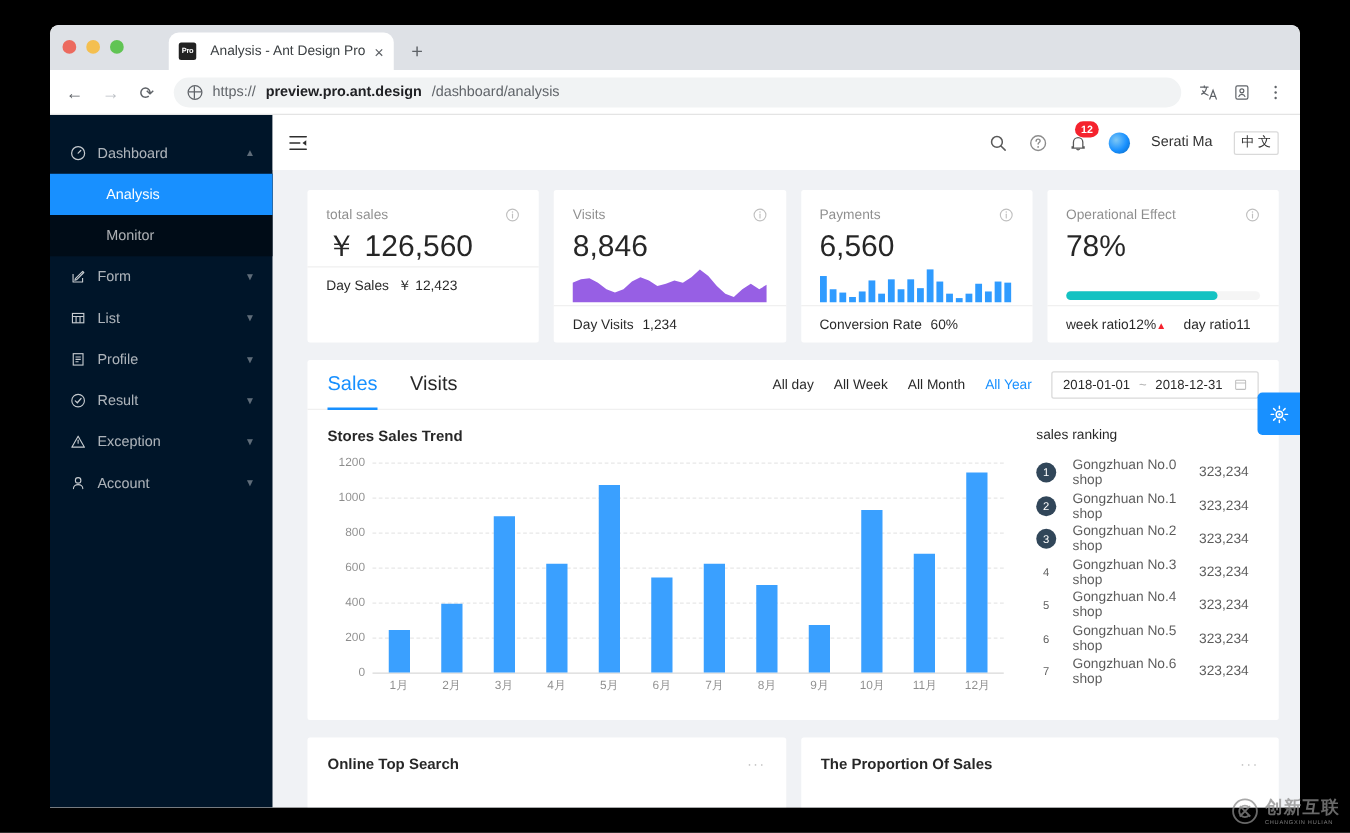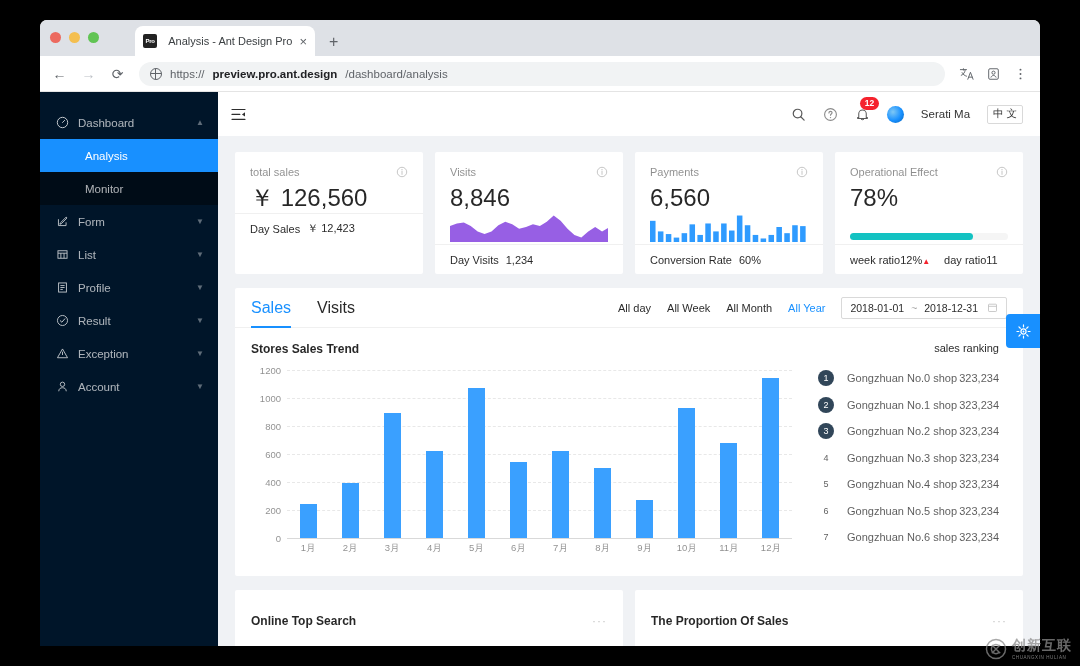--- a/index.html
+++ b/index.html
@@ -125,21 +125,21 @@
     width: 17px; height: 17px; border-radius: 50%;
     background: radial-gradient(circle at 35% 35%, #7ec8f5 0%, #1890ff 55%, #0b63b5 100%);
     flex: none;
   }
   .uname { font-size: 11.5px; color: #333; }
   .lang {
     border: 1px solid #d9d9d9; border-radius: 2px; font-size: 10.5px;
     padding: 1.5px 5px; color: #333;
   }
 
-  .scroll { height: 510px; padding: 16px 17px 0 17px; overflow: hidden; }
+  .scroll { height: 510px; padding: 16px 17px 0 17px; overflow: hidden; margin-left: 11px; }
 
   
   .kpi-row { display: flex; gap: 12px; }
   .card { background: #fff; border-radius: 2px; }
   .kpi {
     flex: 1; height: 122px; padding: 14px 15px 0 15px;
     display: flex; flex-direction: column;
   }
   .kpi-top { display: flex; align-items: center; }
   .kpi-title { font-size: 11px; color: rgba(0,0,0,.45); flex: 1; }
@@ -203,37 +203,37 @@
     border-top: 1px dashed #e8e8e8; }
   .gl.base { border-top: 1px solid #d9d9d9; }
   .bars { position: absolute; left: 0; right: 0; bottom: 0; height: 168px;
     display: flex; align-items: flex-end; }
   .bcol { flex: 1; display: flex; justify-content: center; align-items: flex-end;
     height: 100%; }
   .bar { width: 17px; background: #3aa0ff; }
   .x-ax { position: absolute; left: 36px; right: 4px; top: 172px; display: flex; }
   .x-lab { flex: 1; text-align: center; font-size: 9.5px; color: rgba(0,0,0,.45); }
 
-  .rank-title { font-size: 11px; color: rgba(0,0,0,.85); text-align: right; }
+  .rank-title { font-size: 11px; color: rgba(0,0,0,.85); }
   .rank-list { margin-top: 11px; }
   .rank-row { display: flex; align-items: center; height: 26.5px; font-size: 11px; }
   .rnk {
     width: 16px; height: 16px; border-radius: 50%; flex: none;
     display: flex; align-items: center; justify-content: center;
     font-size: 9px; margin-right: 13px;
   }
   .rnk.top { background: #314659; color: #fff; }
   .rnk.norm { color: rgba(0,0,0,.65); }
   .rank-name { flex: 1; color: rgba(0,0,0,.65); }
   .rank-val { color: rgba(0,0,0,.65); }
 
   
   .bottom-row { display: flex; gap: 12px; margin-top: 14px; }
   .bcard { flex: 1; background: #fff; border-radius: 2px;
-    height: 70px; padding: 24px 16px; display: flex; align-items: flex-start; }
+    height: 70px; padding: 14px 16px; display: flex; align-items: flex-start; }
   .bcard .t { flex: 1; font-size: 12px; color: rgba(0,0,0,.85); font-weight: bold; }
   .dots { color: rgba(0,0,0,.25); font-size: 12px; letter-spacing: 1px; }
 
   
   .gear-btn {
     position: absolute; right: 0; top: 222px;
     width: 34px; height: 34px; background: #1890ff;
     border-radius: 4px 0 0 4px;
     display: flex; align-items: center; justify-content: center;
     z-index: 5;

